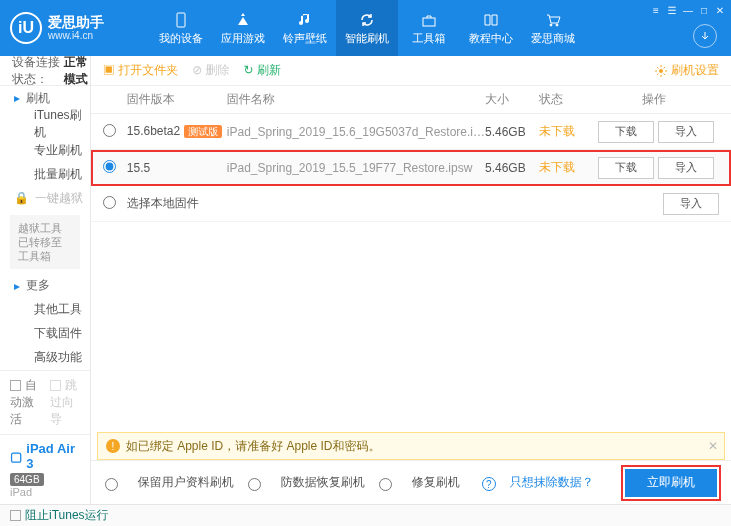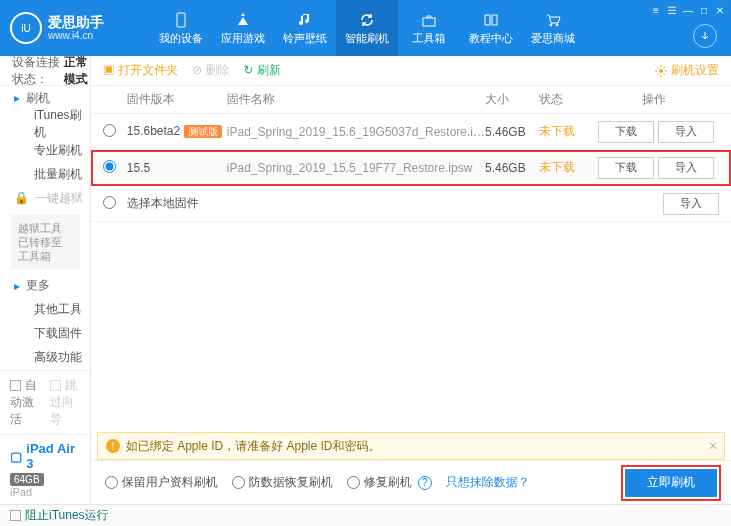--- a/index.html
+++ b/index.html
@@ -1,21 +1,21 @@
 <!DOCTYPE html>
 <html><head>
 <meta charset="utf-8">
 <style>
 * { margin: 0; padding: 0; box-sizing: border-box; font-family: "Microsoft YaHei", Arial, sans-serif; }
 body { width: 731px; height: 526px; background: #fff; font-size: 12px; color: #333; overflow: hidden; }
 
 
 .titlebar { height: 56px; background: linear-gradient(#1c88e6,#1c88e6); display: flex; align-items: center; color: #fff; position: relative; }
 .logo-wrap { display: flex; align-items: center; padding: 0 10px; width: 150px; }
-.logo-circle { width: 32px; height: 32px; border: 2px solid #fff; border-radius: 50%; display: flex; align-items: center; justify-content: center; font-weight: normal; font-size: 10px; }
+.logo-circle { width: 32px; height: 32px; border: 2px solid #fff; border-radius: 50%; display: flex; align-items: center; justify-content: center; font-weight: bold; font-size: 16px; }
 .logo-text { margin-left: 6px; line-height: 1.1; }
 .logo-text .cn { font-size: 14px; font-weight: 600; }
 .logo-text .url { font-size: 10px; opacity: .85; }
 .nav { display: flex; height: 100%; }
 .nav-item { width: 62px; display: flex; flex-direction: column; align-items: center; justify-content: center; gap: 2px; font-size: 11px; position: relative; }
 .nav-item.active { background: #1473c7; }
 .nav-ico { width: 18px; height: 18px; display: flex; align-items: center; justify-content: center; }
 .winbtns { position: absolute; right: 4px; top: 4px; display: flex; gap: 2px; }
 .winbtns span { width: 14px; height: 12px; display: flex; align-items: center; justify-content: center; font-size: 10px; opacity: .9; }
 .dlcircle { position: absolute; right: 14px; top: 24px; width: 24px; height: 24px; border: 1px solid rgba(255,255,255,.6); border-radius: 50%; display:flex; align-items:center; justify-content:center; }
@@ -49,21 +49,21 @@
 .badge { background:#ff8a3c; color:#fff; font-size:10px; padding:1px 4px; border-radius:2px; margin-left:4px;}
 .stat-orange{color:#f5a623;}
 .btn-sm{ width:56px; height:22px; border:1px solid #ccc; background:#fff; color:#555; font-size:11px; display:inline-flex; align-items:center; justify-content:center; margin-left:4px;}
 input[type=radio]{ accent-color:#1c88e6; }
 
 .warning { margin: 0 6px; background:#fffbe8; border:1px solid #ffe08a; display:flex; align-items:center; height:28px; padding:0 8px; color:#8a6d1a; position:relative;}
 .warning .x{ position:absolute; right:6px; color:#bbb;}
 .warn-icon{width:14px;height:14px;border-radius:50%;background:#f5a623;color:#fff;display:inline-flex;align-items:center;justify-content:center;font-size:10px;margin-right:6px;}
 
 .optionsbar{ height:44px; display:flex; align-items:center; padding:0 14px; gap:14px; border-top:1px solid #eee; }
-.optionsbar label{ display:flex; align-items:center; gap:4px; color:#555;}
+.optionsbar label{ display:flex; align-items:flex-end; gap:20px; color:#555;}
 .optionsbar .boxed{ border:2px solid #e33; padding:3px 6px;}
 .link{ color:#1c88e6;}
 .help{ width:14px;height:14px;border:1px solid #1c88e6;border-radius:50%;color:#1c88e6;display:inline-flex;align-items:center;justify-content:center;font-size:10px;margin-left:2px;}
 .primary-btn{ margin-left:auto; width:92px; height:28px; background:#1c88e6; color:#fff; display:flex; align-items:center; justify-content:center; outline:2px solid #e33; outline-offset:2px;}
 
 .statusbar{ height:22px; border-top:1px solid #e5e5e5; display:flex; align-items:center; padding:0 10px; color:#0f766e; background:#fafafa;}
 .statusbar .r{margin-left:auto; display:flex; gap:14px;}
 .chk{width:11px;height:11px;border:1px solid #aaa;display:inline-block;margin-right:4px;vertical-align:middle;}
 .gear{ width:12px;height:12px; display:inline-block;}
 svg{display:block;}

